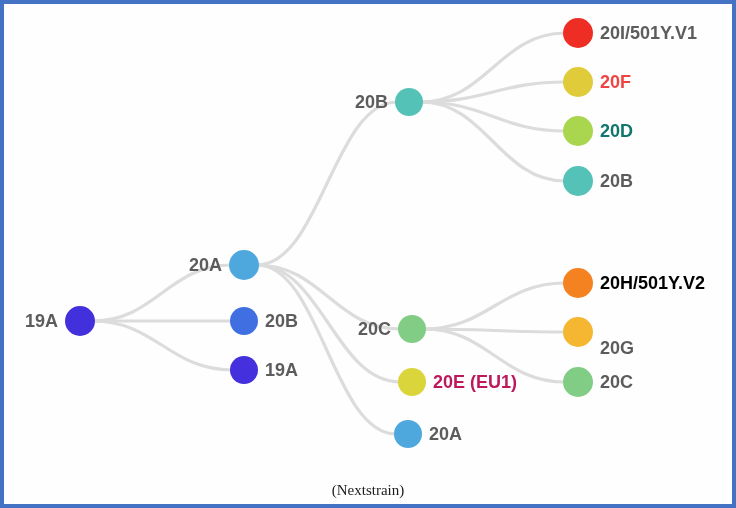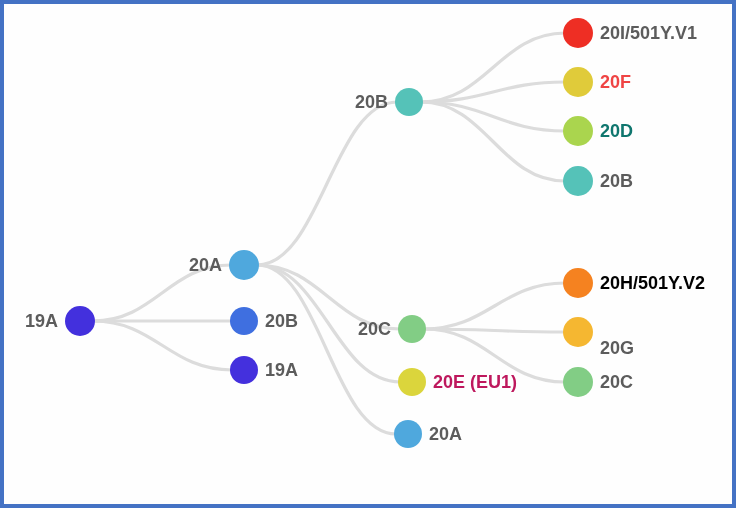--- a/index.html
+++ b/index.html
@@ -110,13 +110,14 @@
       <div class="node-label right" style="top: 378px; left: 429px; color: #be185d;">20E (EU1)</div>
       <div class="node-label right" style="top: 430px; left: 425px; color: rgb(92, 92, 92);">20A</div>
       <div class="node-label right" style="top: 29px; left: 596px; color: rgb(92, 92, 92);">20I/501Y.V1</div>
       <div class="node-label right" style="top: 78px; left: 596px; color: #ef4444;">20F</div>
       <div class="node-label right" style="top: 127px; left: 596px; color: #0f766e;">20D</div>
       <div class="node-label right" style="top: 177px; left: 596px; color: rgb(92, 92, 92);">20B</div>
       <div class="node-label right" style="top: 279px; left: 596px; color: #000000;">20H/501Y.V2</div>
       <div class="node-label right" style="top: 344px; left: 596px; color: rgb(92, 92, 92);">20G</div>
       <div class="node-label right" style="top: 378px; left: 596px; color: rgb(92, 92, 92);">20C</div>
     </div>
+  <div id="caption" style="top: 478px;">(Nextstrain)</div>
 </div>
 
 </body></html>

